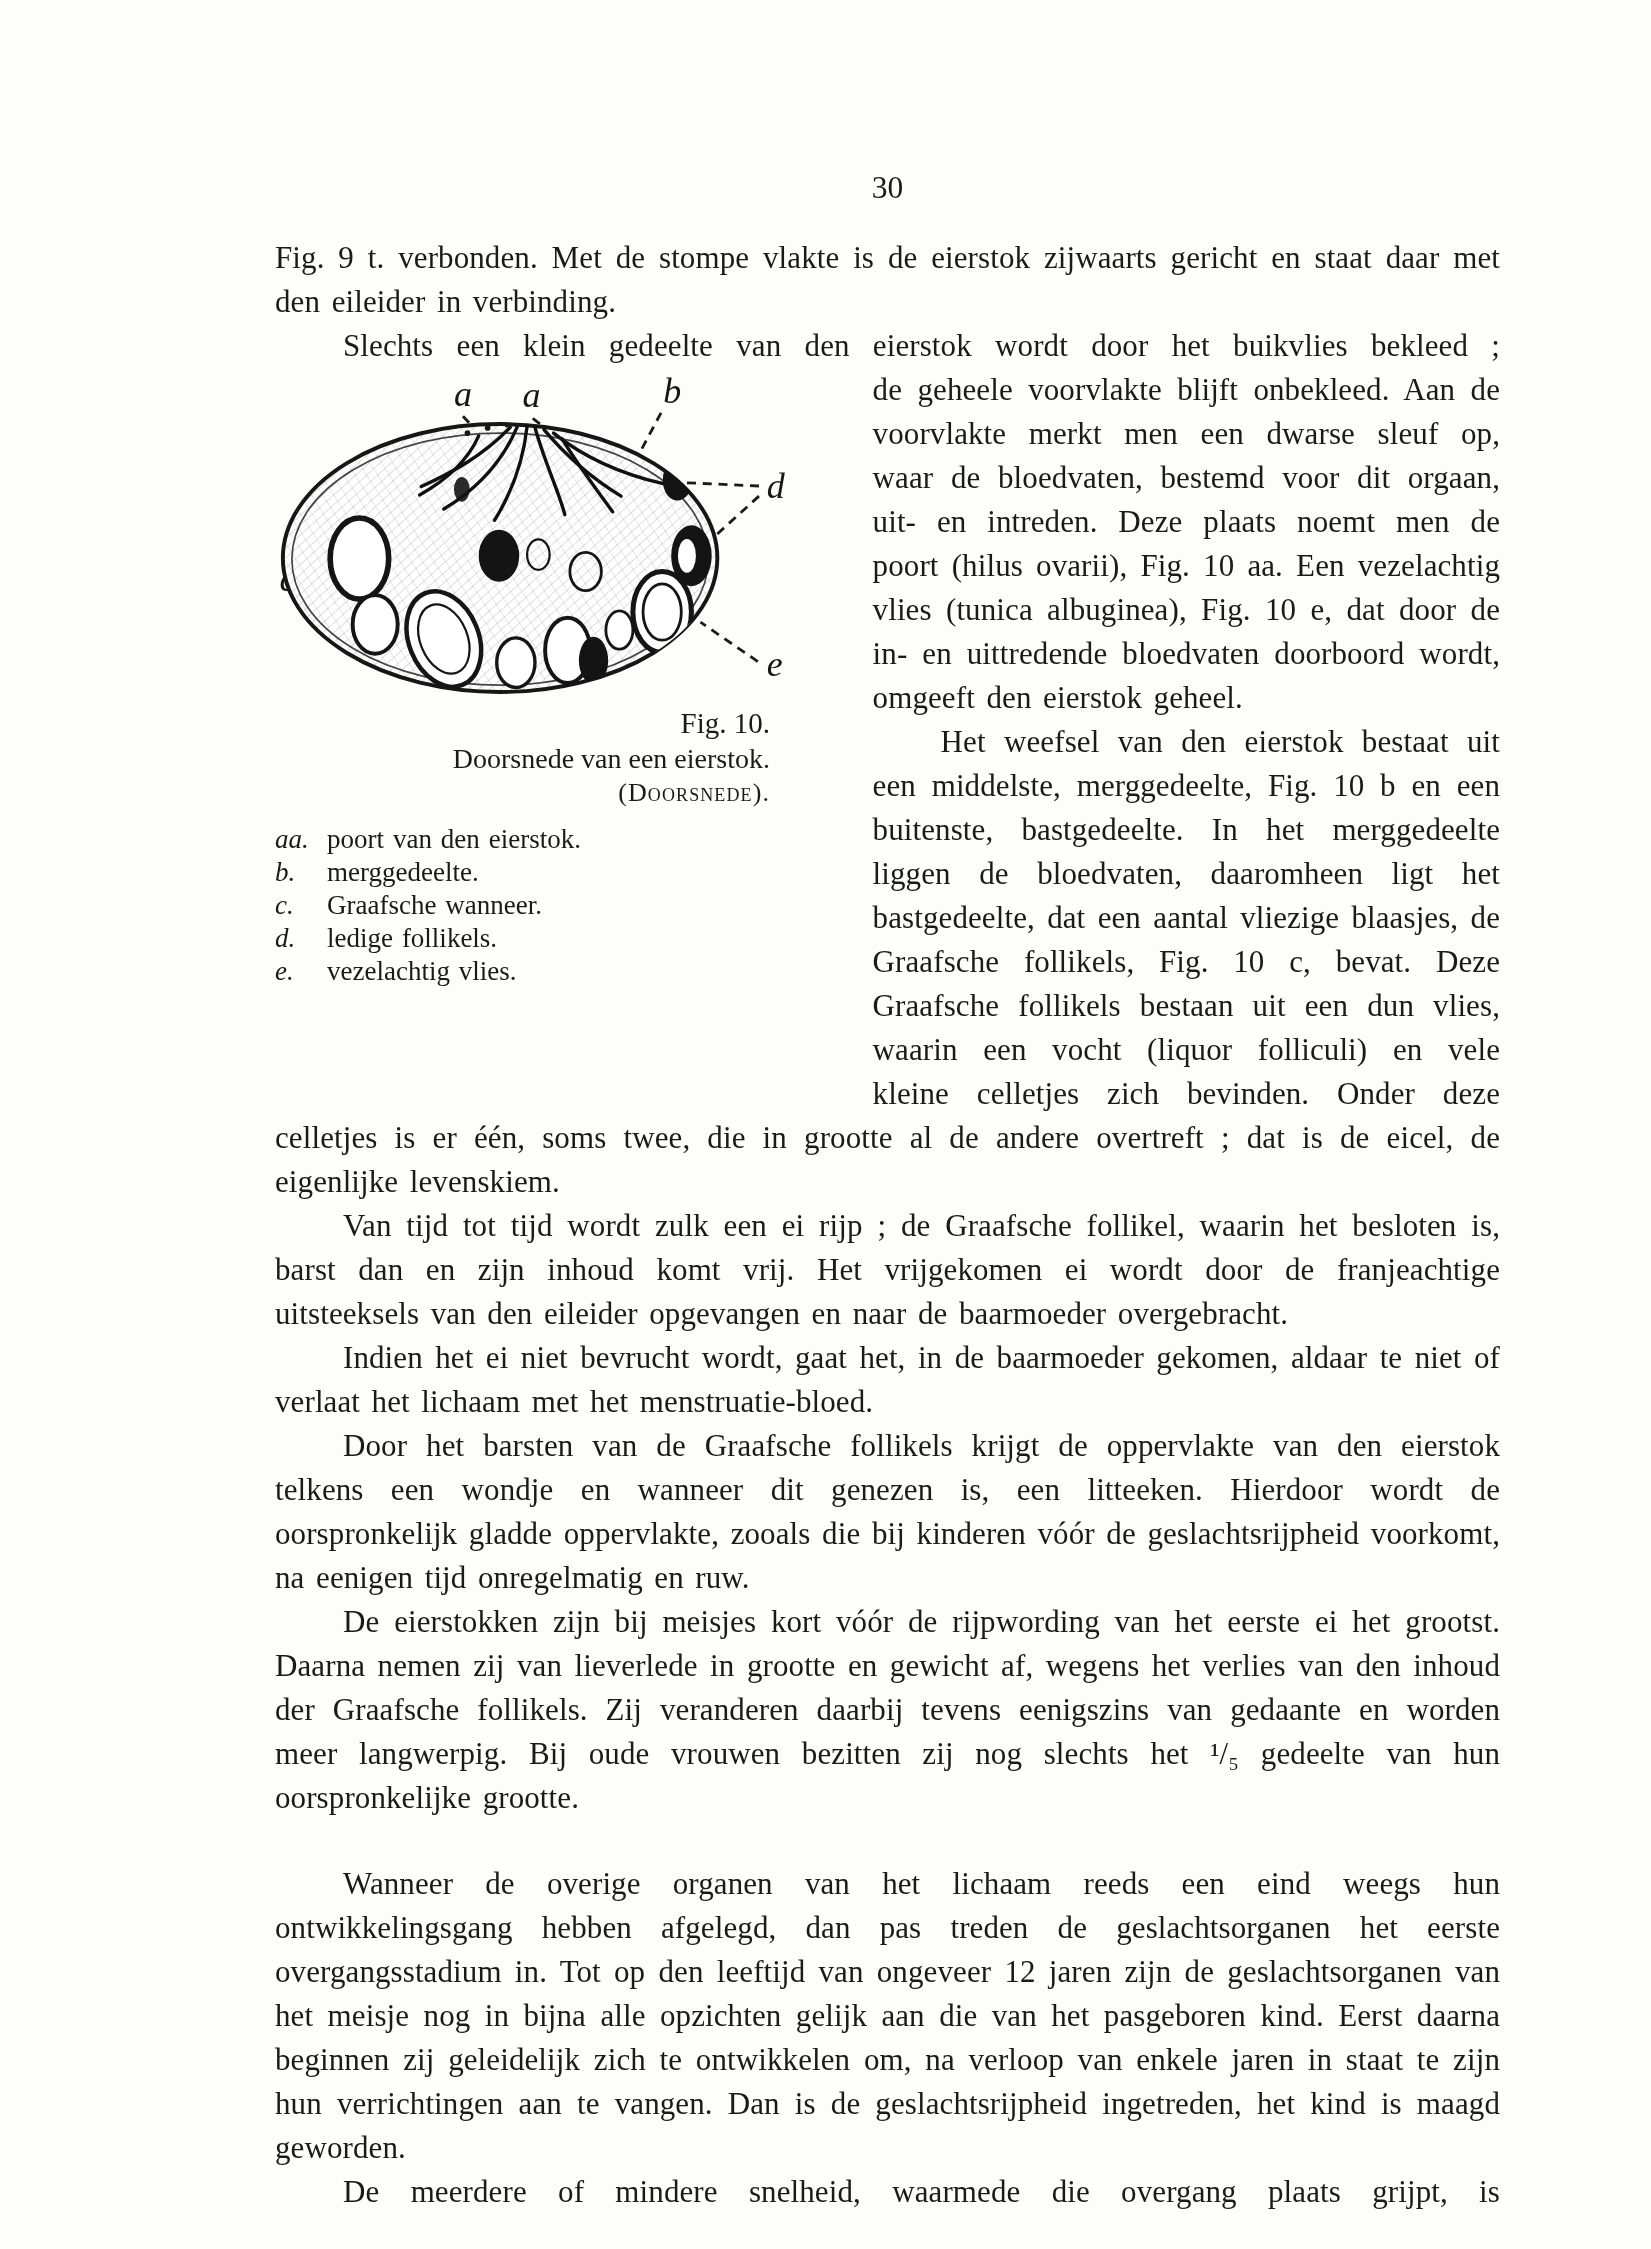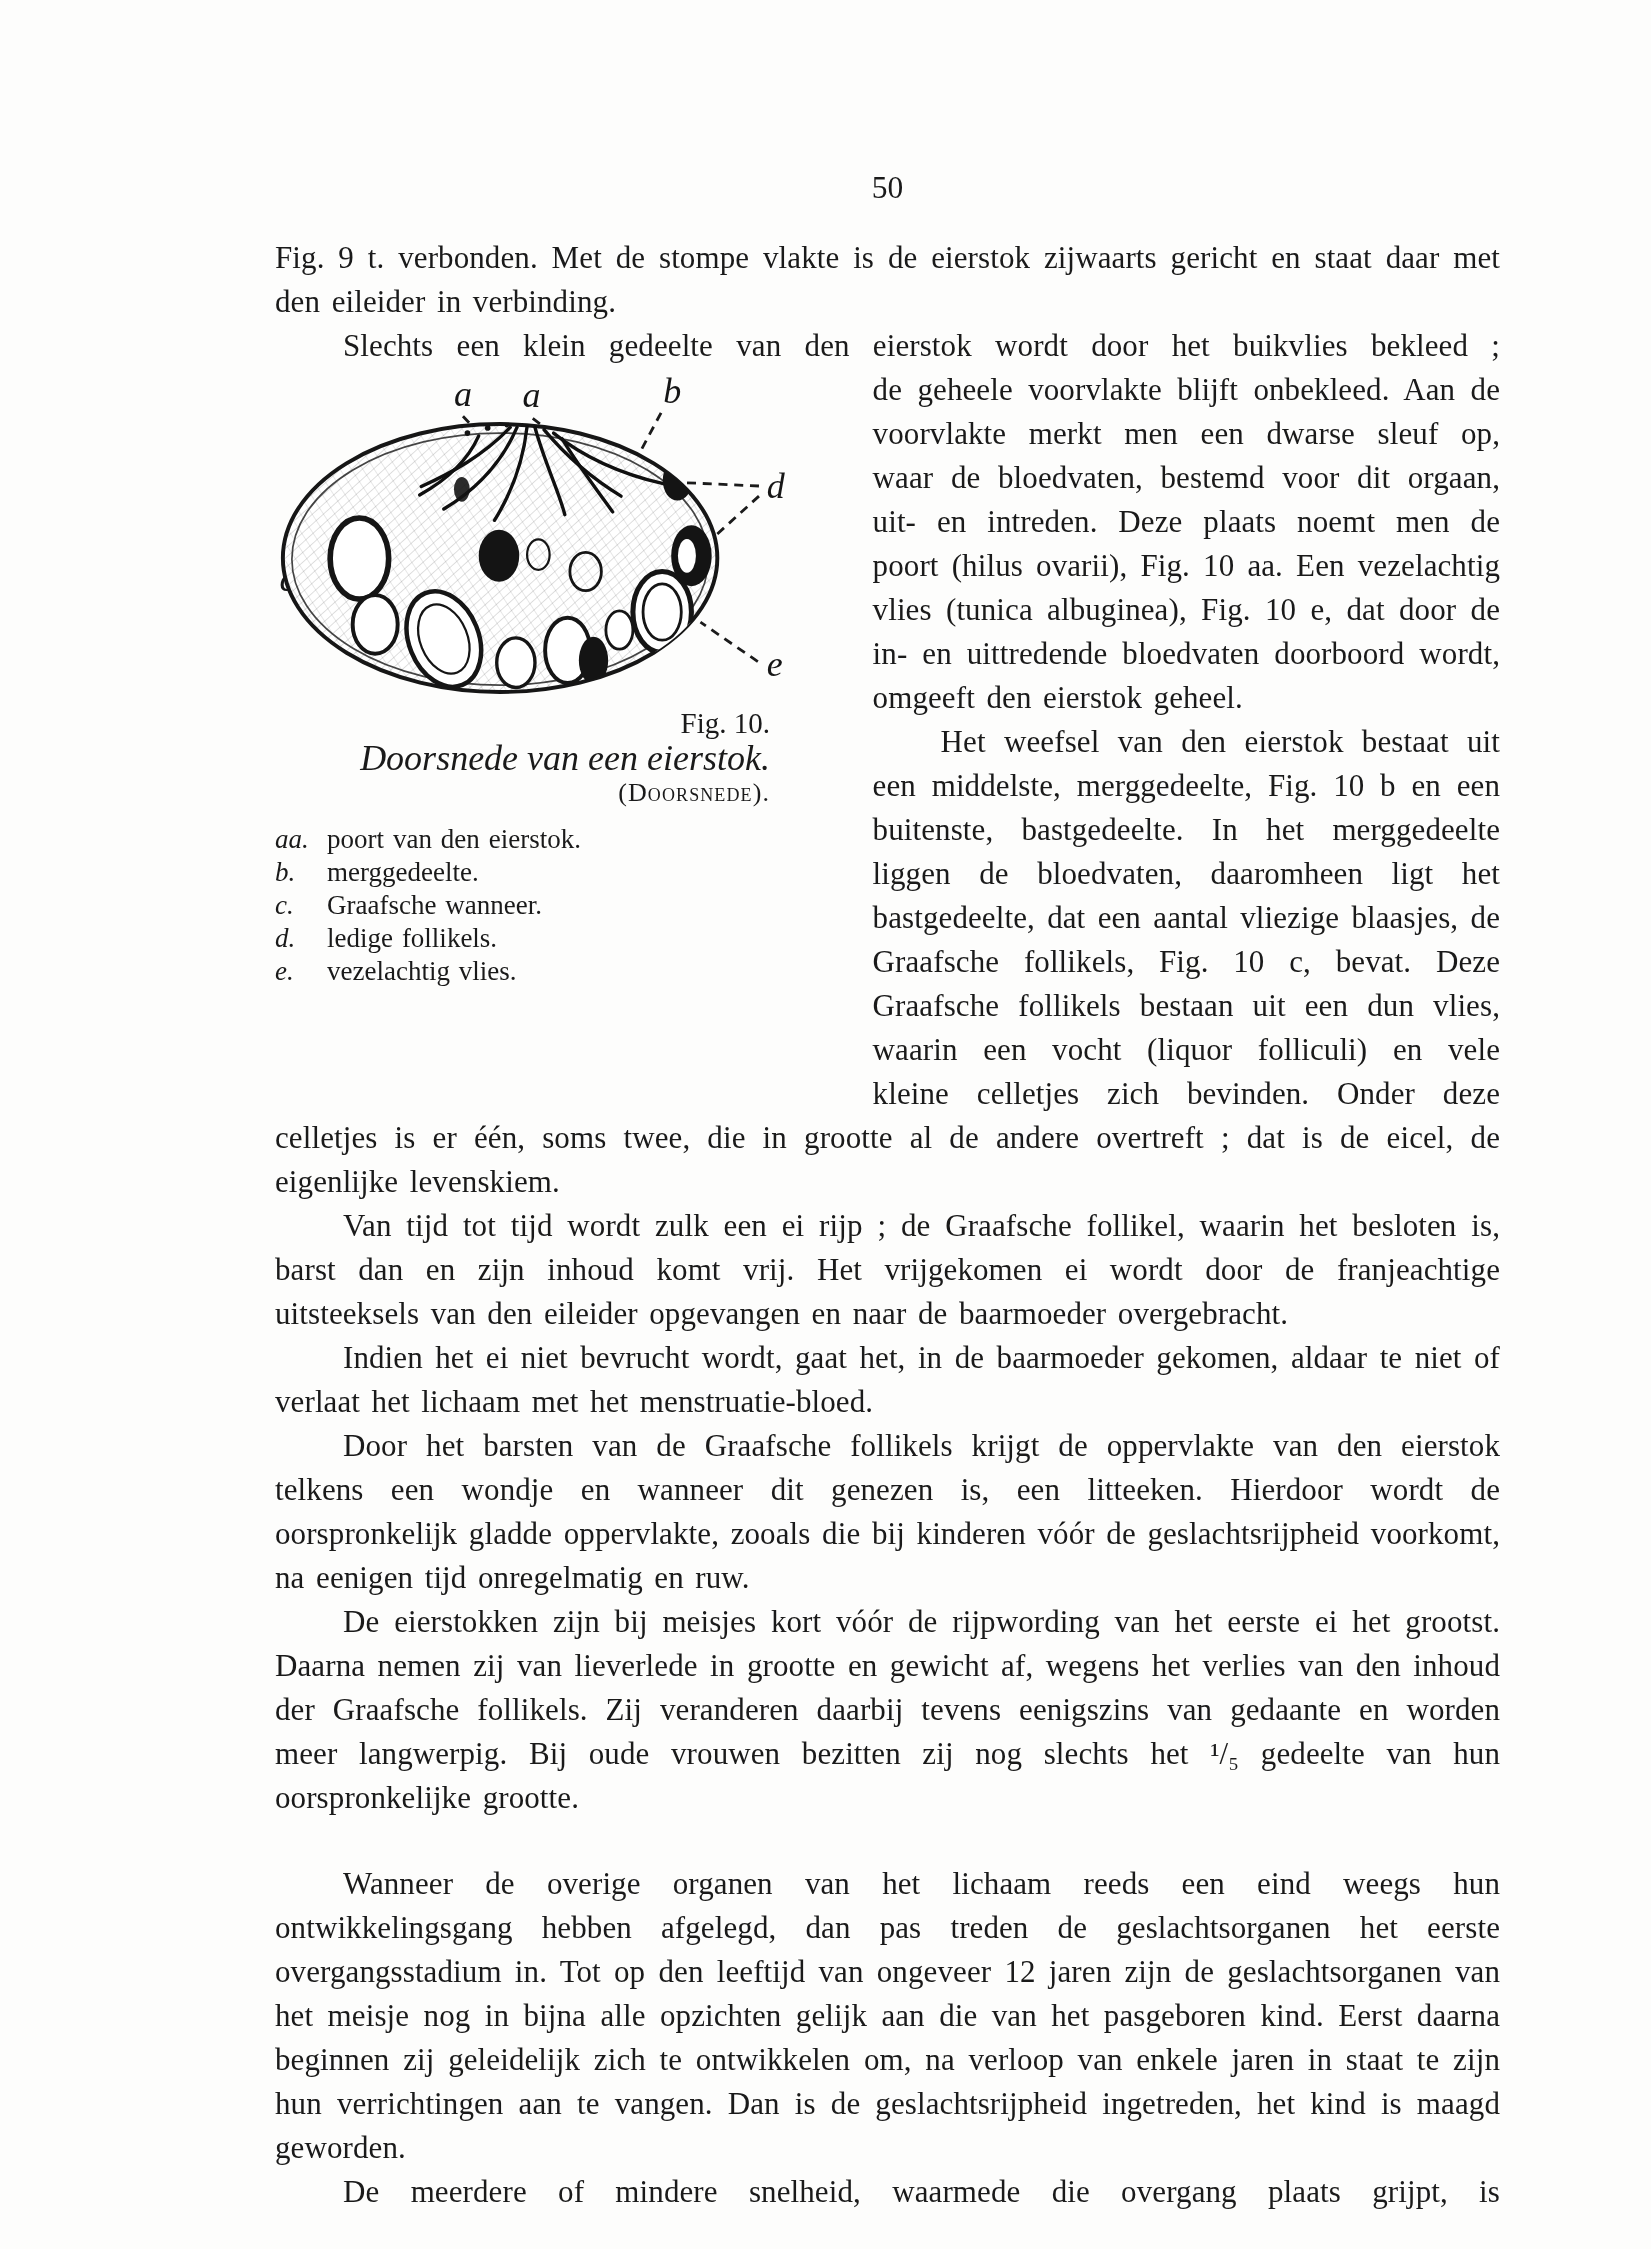--- a/index.html
+++ b/index.html
@@ -37,37 +37,37 @@
   }
   .figsvg { display:block; }
   .figlabel {
     font-family:"Liberation Serif","DejaVu Serif",serif;
     font-style:italic;
     font-size:64px;
     fill:#161616;
   }
   figcaption { width:495px; margin:3.4px 0 0 0; text-align:right; }
   .cap-title { font-size:29px; line-height:36px; }
-  .cap-sub   { font-size:36px; line-height:35px; font-style:italic; }
+  .cap-sub   { font-size:28px; line-height:35px; }
   .cap-src   { font-size:26px; line-height:34px; font-variant:small-caps; letter-spacing:1.1px; }
   .legend { margin-top:13.5px; }
   .legend-row {
     display:flex;
     font-size:27px; line-height:33px;
     word-spacing:0.08em;
   }
   .lk { font-style:italic; min-width:52px; }
   .lt { }
 </style>
 </head>
 <body>
 
 <div class="page">
 
-  <div class="page-number">50</div>
+  <div class="page-number">30</div>
 
   <div class="content">
 
     <p class="para">Fig. 9 t. verbonden.  Met de stompe vlakte is de eierstok zijwaarts gericht en staat daar met den eileider in verbinding.</p>
 
     <p class="para indent fj">Slechts een klein gedeelte van den eierstok wordt door het buikvlies bekleed ;</p>
 
     <figure class="fig">
       <svg class="figsvg" width="574" height="331" viewBox="0 0 1020 588">
         <defs>

